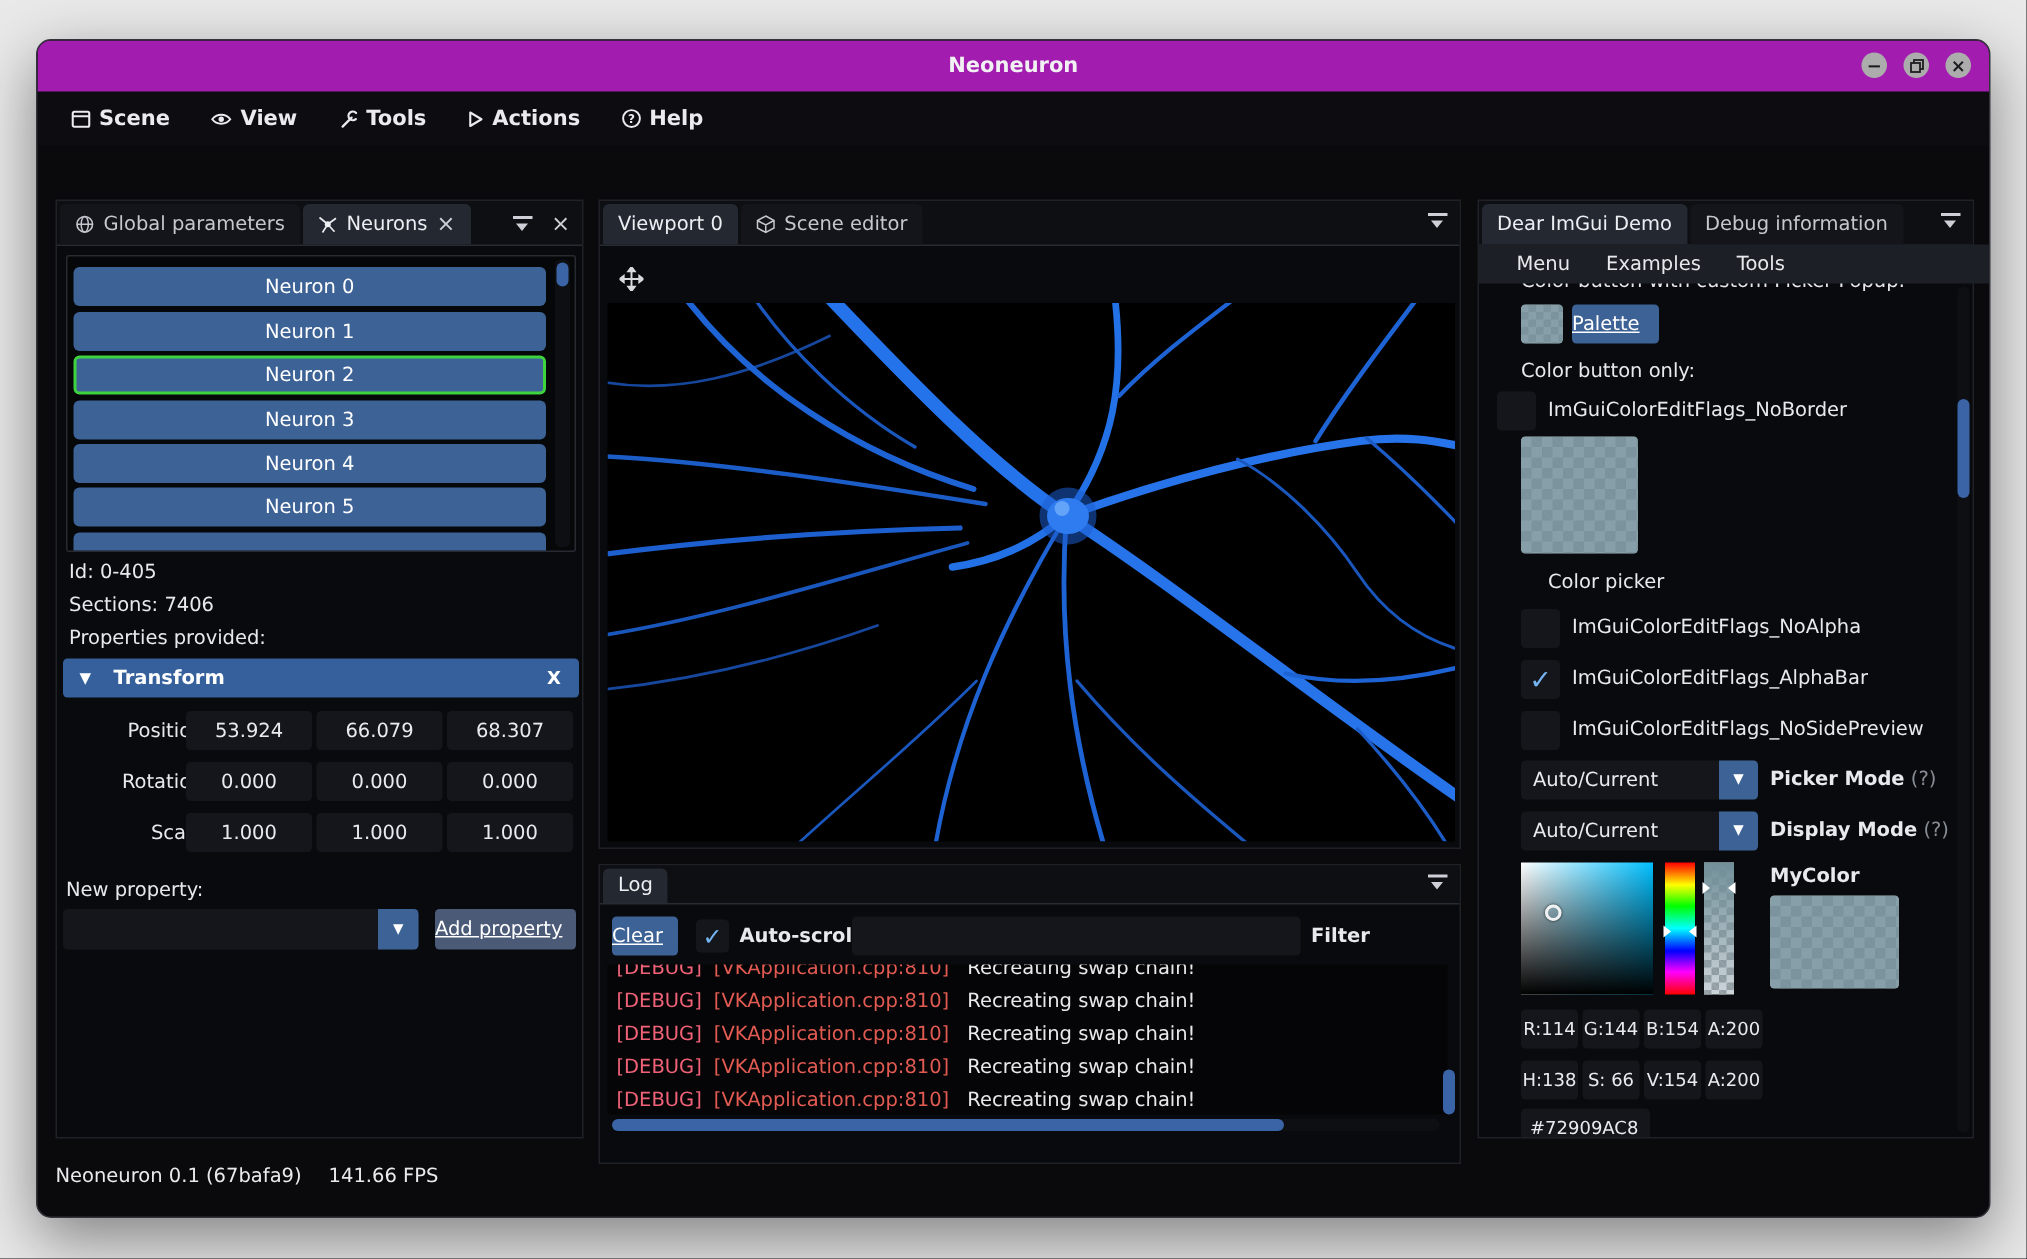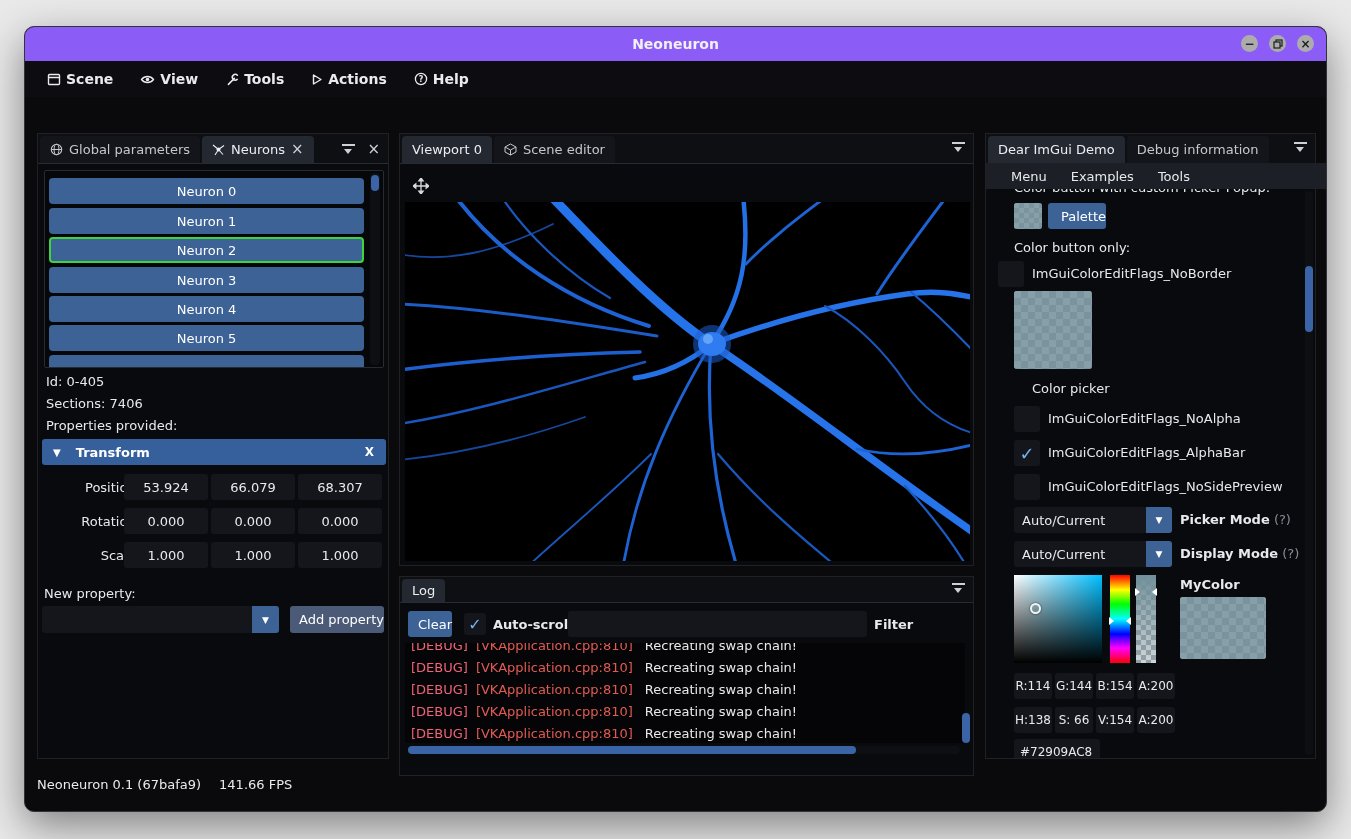--- a/index.html
+++ b/index.html
@@ -1,41 +1,41 @@
 <!DOCTYPE html>
 <html><head>
 <meta charset="utf-8">
 <style>
   html,body{margin:0;padding:0;}
   body{width:1351px;height:839px;background:#e9e9e9;font-family:"DejaVu Sans",sans-serif;position:relative;overflow:hidden;}
   .window{position:absolute;left:24px;top:26px;width:1303px;height:786px;background:#0a0a0d;border:1px solid #33343a;border-radius:10px;box-shadow:0 14px 42px rgba(0,0,0,.45);overflow:hidden;box-sizing:border-box;}
 
   
-  .titlebar{height:34px;background:#8b5cf6;display:flex;align-items:center;justify-content:center;position:relative;}
+  .titlebar{height:34px;background:#a21caf;display:flex;align-items:center;justify-content:center;position:relative;}
   .title{font-size:14px;font-weight:bold;color:#f1f1f4;}
   .win-controls{position:absolute;right:12px;top:8px;display:flex;gap:11px;}
   .win-btn{width:17px;height:17px;border-radius:50%;background:#acacac;color:#1c1c20;display:flex;align-items:center;justify-content:center;font-size:12px;line-height:1;font-weight:bold;}
 
   
   .menubar{height:36px;background:#0d0d11;display:flex;align-items:center;gap:27px;padding-left:22px;}
   .menu-item{display:flex;align-items:center;gap:5px;color:#ebebef;font-size:14px;font-weight:bold;}
   .menu-item svg{display:block;}
 
   
   .panel{position:absolute;background:#090a0d;border:1px solid #1f2127;box-sizing:border-box;}
   .tabbar{height:30px;background:#0d0f13;display:flex;align-items:flex-end;padding:2px 2px 0 2px;gap:2px;position:relative;border-bottom:1px solid #272b33;box-sizing:border-box;}
   .tab{height:27px;display:flex;align-items:center;gap:6px;padding:0 10px;font-size:13px;color:#c4c7cd;background:#13151a;border-radius:4px 4px 0 0;white-space:nowrap;justify-content:flex-end;}
   .tab.active{background:#232831;color:#eceef2;}
   .panel-icons{position:absolute;right:8px;top:8px;display:flex;gap:12px;align-items:center;color:#cdd0d6;}
   .tablist-icon{width:13px;height:12px;position:relative;display:inline-block;}
   .tablist-icon::before{content:"";position:absolute;left:0;top:0;width:13px;height:2px;background:currentColor;}
   .tablist-icon::after{content:"";position:absolute;left:2px;top:5px;border-left:4.5px solid transparent;border-right:4.5px solid transparent;border-top:5.5px solid currentColor;}
   .close-x{font-size:15px;line-height:1;color:#cdd0d6;}
 
-  .btn{background:#3d6296;color:#fff;border-radius:3px;display:flex;align-items:center;justify-content:flex-end;font-size:13px;}
+  .btn{background:#3d6296;color:#fff;border-radius:3px;display:flex;align-items:center;justify-content:flex-start;font-size:13px;text-decoration:underline;}
   .field{background:#14161b;border-radius:3px;color:#e8eaee;font-size:13px;display:flex;align-items:center;justify-content:center;position:absolute;box-sizing:border-box;}
   .txt{position:absolute;font-size:13px;color:#e8e9ec;white-space:nowrap;}
   .abs{position:absolute;box-sizing:border-box;}
 
   .checkbox{background:#14161b;border-radius:3px;position:absolute;}
   .checkbox .check{position:absolute;inset:0;display:flex;align-items:center;justify-content:center;color:#74b4f2;font-weight:bold;font-size:18px;}
 
   .checker{background-color:#cdd5d9;background-image:linear-gradient(45deg,#95a0a5 25%,transparent 25%,transparent 75%,#95a0a5 75%),linear-gradient(45deg,#95a0a5 25%,transparent 25%,transparent 75%,#95a0a5 75%);background-size:14px 14px;background-position:0 0,7px 7px;}
   .checker.small{background-size:10px 10px;background-position:0 0,5px 5px;}
   .overlay-color{position:absolute;inset:0;background:rgba(114,144,154,0.78);border-radius:inherit;}

